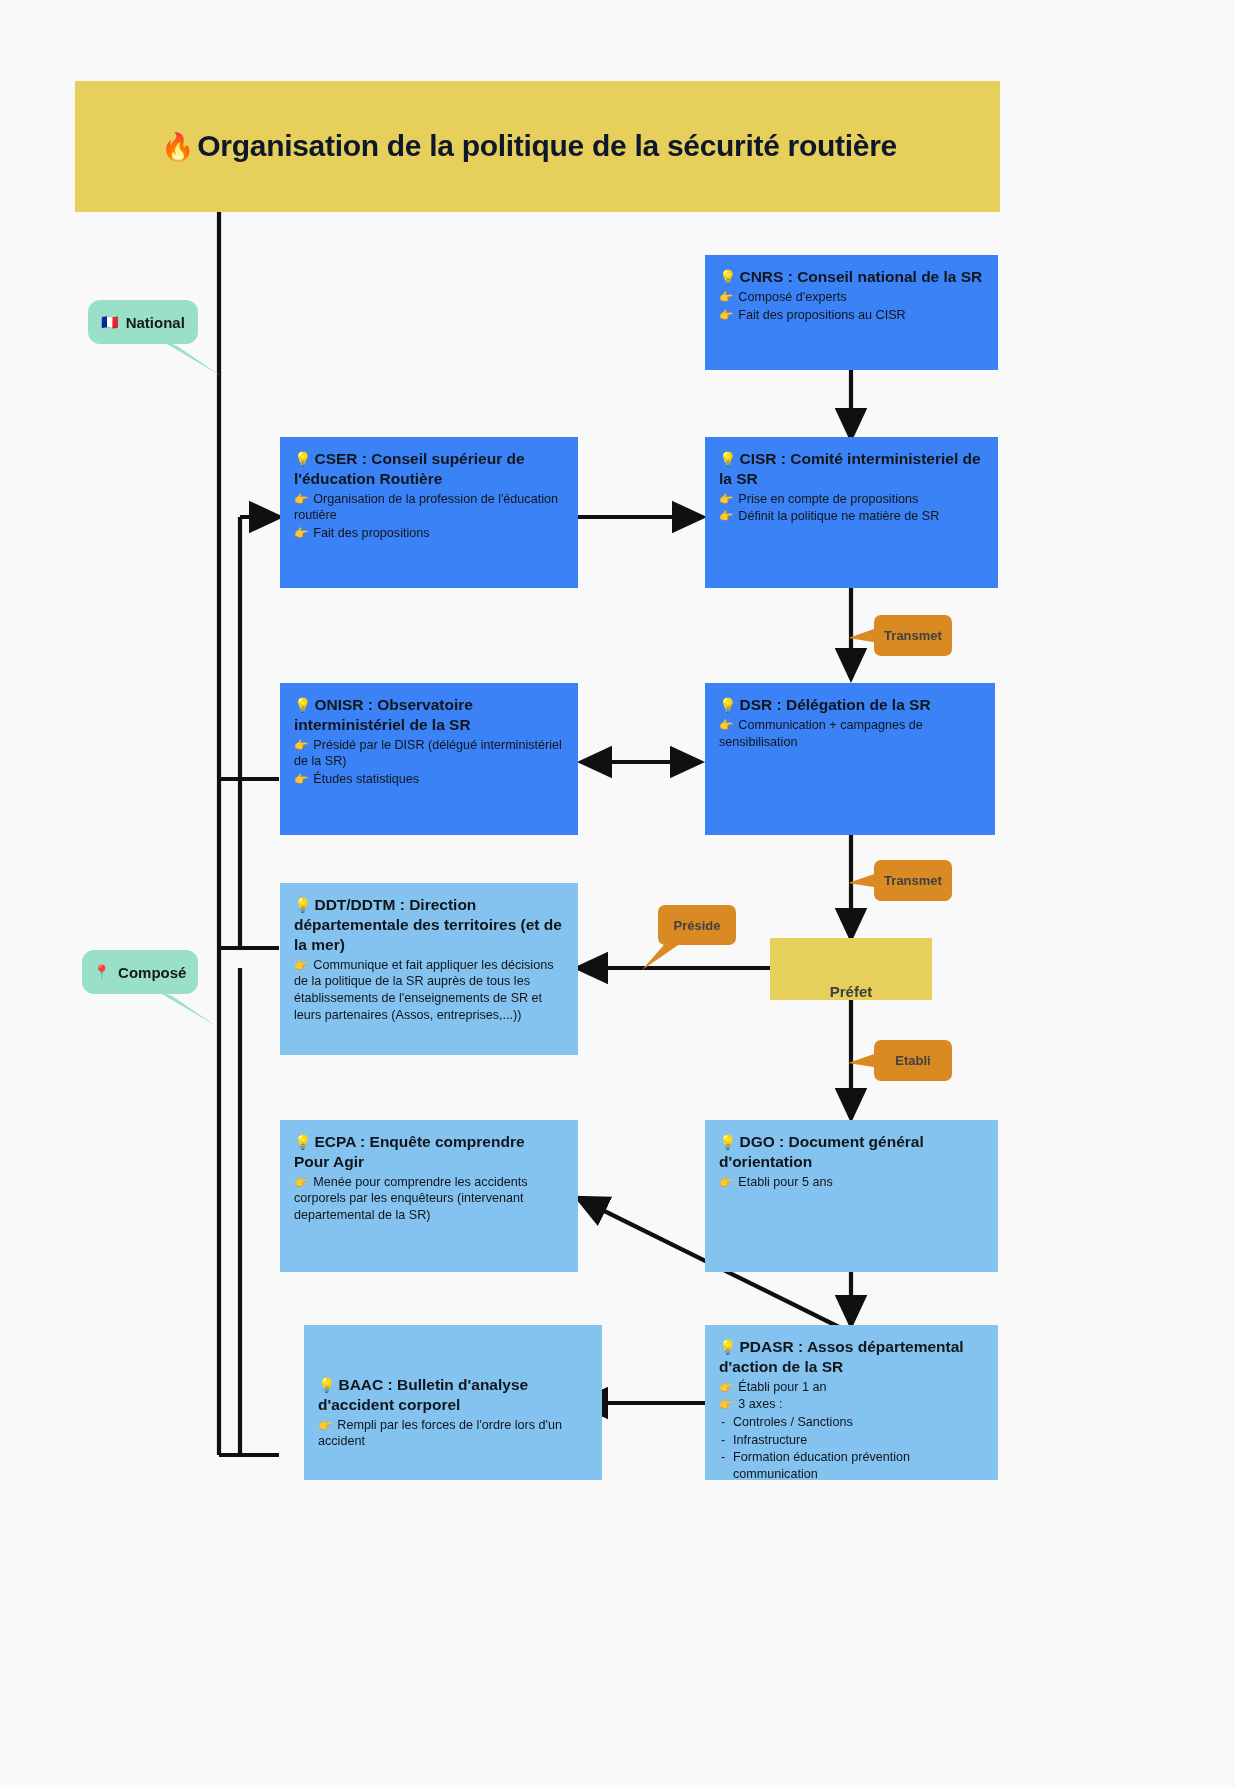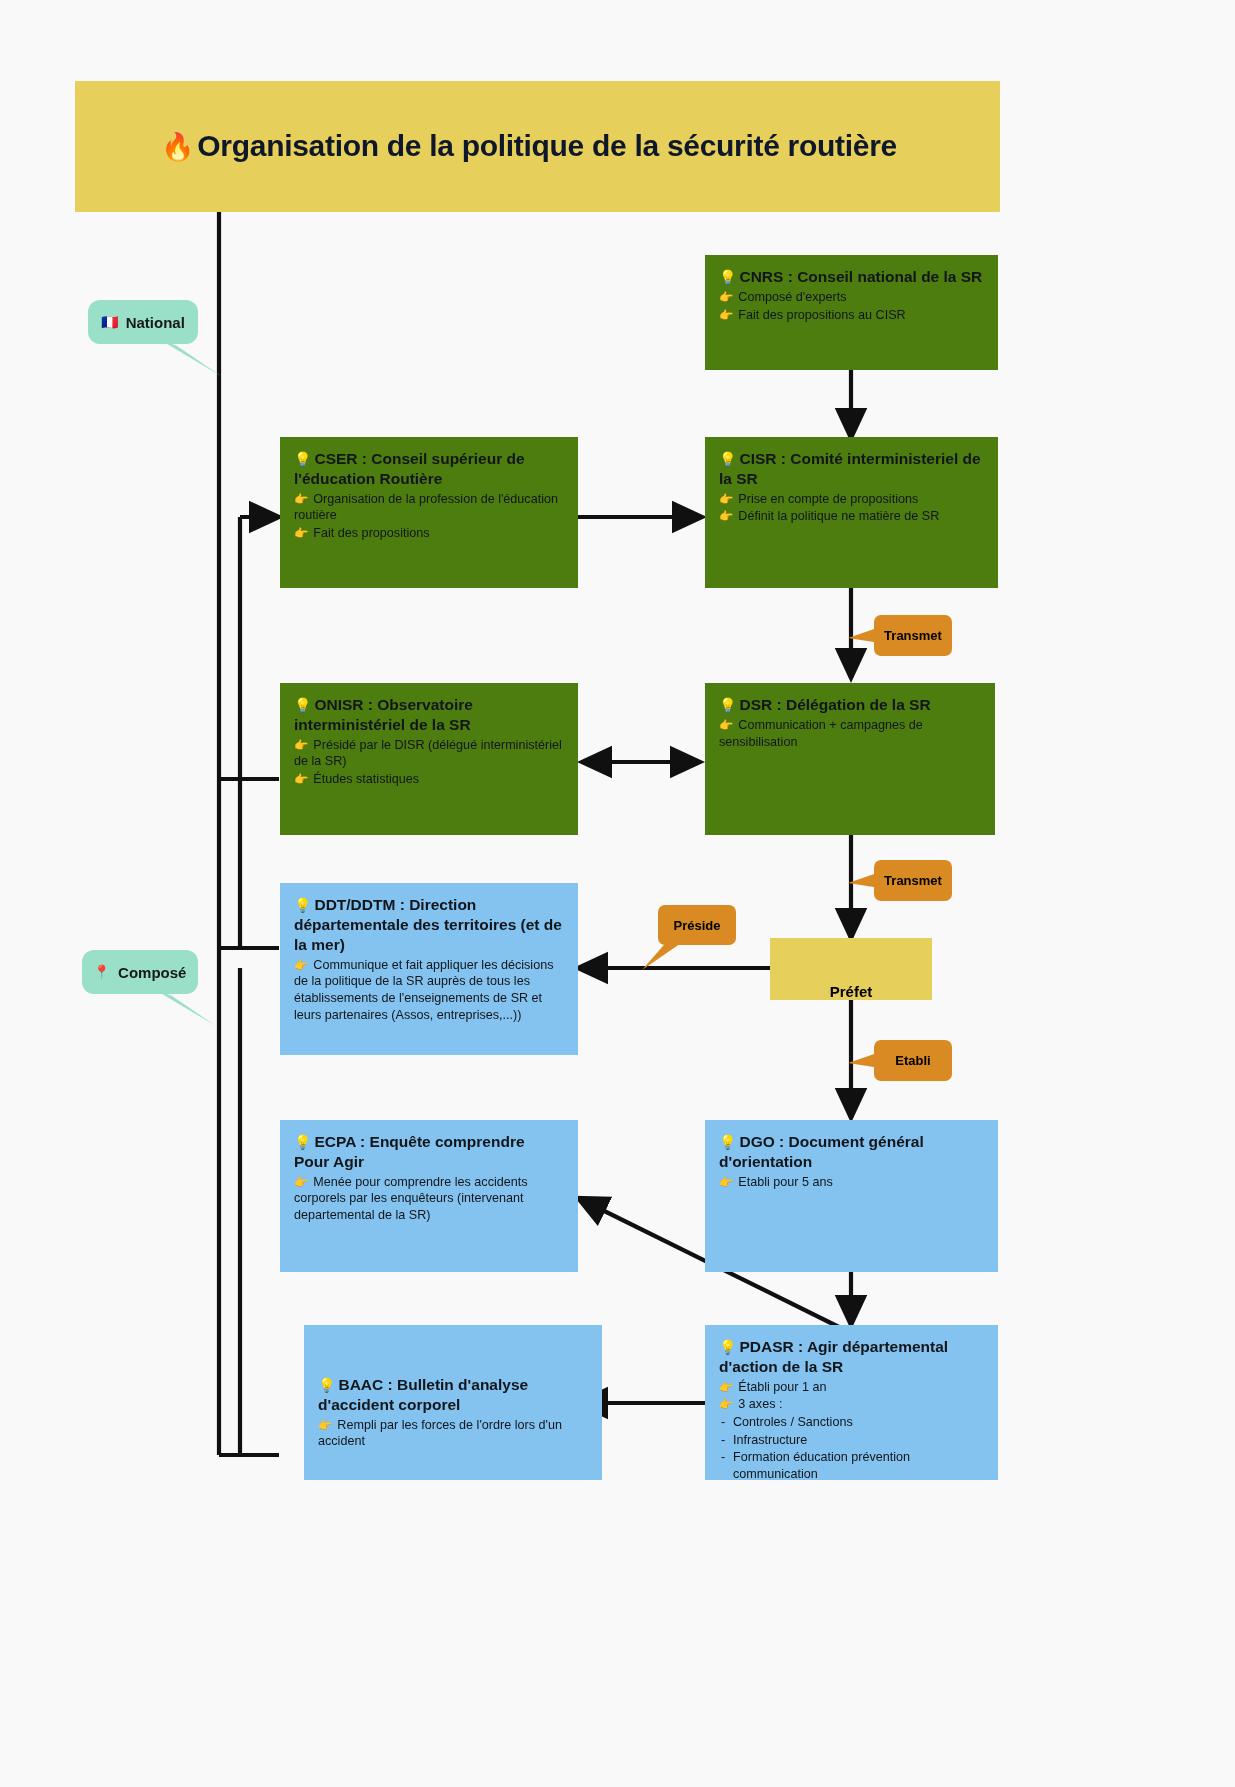--- a/index.html
+++ b/index.html
@@ -69,21 +69,21 @@
   }
 
   
   .node {
     position: absolute;
     box-sizing: border-box;
     padding: 12px 14px 10px 14px;
     color: #12161a;
     overflow: hidden;
   }
-  .node.green { background: #4d7c0f; }
+  .node.green { background: #3b82f6; }
   .node.blue  { background: #84c2ef; }
   .node-title {
     font-size: 15.5px;
     font-weight: 700;
     line-height: 1.28;
     margin: 0 0 2px 0;
   }
   .node-title .bulb { font-size: 14px; margin-right: 3px; }
   .node-bullets { margin: 0; padding: 0; list-style: none; }
   .node-bullets li {
@@ -111,21 +111,21 @@
 
   
   .tag {
     position: absolute;
     border-radius: 7px;
     display: flex;
     align-items: center;
     justify-content: center;
     font-size: 13px;
     font-weight: 700;
-    color: #000000;
+    color: #404040;
   }
   .tag.orange { background: #d98a22; }
   .tag.yellow { background: #e6cf5a; font-size: 15px; }
   .tag-tail { position: absolute; width:0; height:0; }
 
   
   #arrows {
     position: absolute;
     left: 0; top: 0;
     width: 1235px; height: 1787px;
@@ -315,21 +315,21 @@
     </p>
     <ul class="node-bullets">
       <li>
         <span class="hand">👉</span><span>Rempli par les forces de l'ordre lors d'un accident</span>
       </li>
     </ul>
   </div>
 
   <div class="node blue" style="left:705px; top:1325px; width:293px; height:155px;">
     <p class="node-title">
-      <span class="bulb">💡</span><span>PDASR : Agir départemental d'action de la SR</span>
+      <span class="bulb">💡</span><span>PDASR : Assos départemental d'action de la SR</span>
     </p>
     <ul class="node-bullets">
       <li>
         <span class="hand">👉</span><span>Établi pour 1 an</span>
       </li>
       <li>
         <span class="hand">👉</span><span>3 axes :</span>
       </li>
     </ul>
     <ul class="plain-lines">

